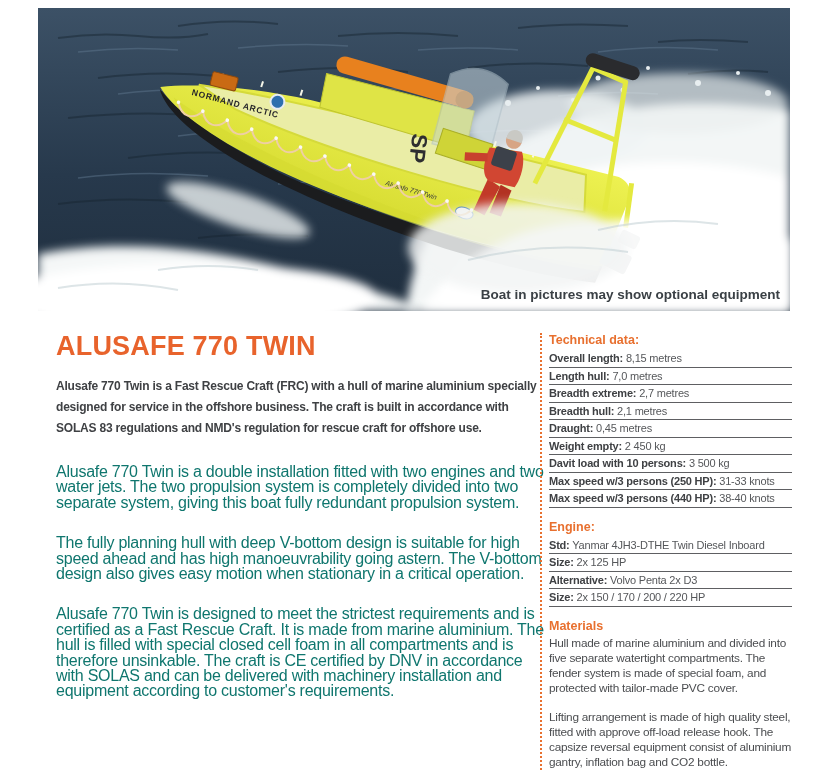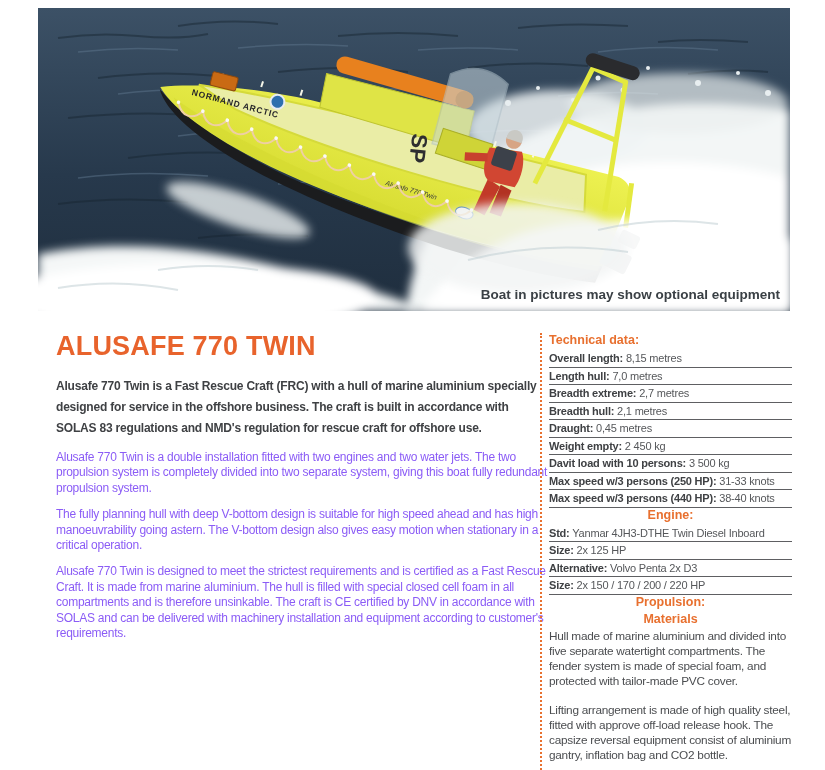--- a/index.html
+++ b/index.html
@@ -6,26 +6,26 @@
   body{width:825px;height:770px;font-family:"Liberation Sans",sans-serif;overflow:hidden;}
   .page{position:relative;width:825px;height:770px;background:#fff;}
 
   .hero{position:absolute;left:38px;top:8px;width:752px;height:303px;overflow:hidden;}
   .hero svg{display:block;}
   .hero text{font-family:"Liberation Sans",sans-serif;}
 
   .content{position:absolute;left:56px;top:331px;width:493px;}
   .title{margin:0;font-size:27px;line-height:30px;font-weight:bold;color:#E8632C;letter-spacing:.2px;}
   .intro{margin:15px 0 0;font-size:12px;line-height:21px;font-weight:bold;color:#3F4144;letter-spacing:-.2px;}
-  .para{margin:11px 0 0;font-size:12px;line-height:15.4px;color:#8b5cf6;letter-spacing:-.25px;}
+  .para{margin:25px 0 0;font-size:16px;line-height:15.4px;color:#0f766e;letter-spacing:-.25px;}
 
   .sidebar{position:absolute;left:540px;top:333px;width:252px;height:437px;
            border-left:2px dotted #E8702F;padding-left:7px;box-sizing:border-box;}
   .s-head{font-size:12.5px;font-weight:bold;color:#E8702F;margin:0 0 3px;}
-  .s-head.gap{margin-top:0;text-align:center;}
+  .s-head.gap{margin-top:12px;}
   .spec-row{font-size:11px;line-height:12.5px;padding:2px 0 2px;border-bottom:1px solid #5E5F62;
             color:#55575A;letter-spacing:-.2px;white-space:nowrap;overflow:hidden;}
   .spec-label{font-weight:bold;color:#3F4144;}
   .mat-para{font-size:11.8px;line-height:15px;margin:0 0 14px;color:#4B4D50;letter-spacing:-.25px;}
 </style>
 </head>
 <body>
 
 <div class="page">
 
@@ -218,20 +218,19 @@
     </div>
 
     <div class="s-head gap">Engine:</div>
     <div>
       <div class="spec-row"><span class="spec-label">Std:</span> <span class="spec-value">Yanmar 4JH3-DTHE Twin Diesel Inboard</span></div>
       <div class="spec-row"><span class="spec-label">Size:</span> <span class="spec-value">2x 125 HP</span></div>
       <div class="spec-row"><span class="spec-label">Alternative:</span> <span class="spec-value">Volvo Penta 2x D3</span></div>
       <div class="spec-row"><span class="spec-label">Size:</span> <span class="spec-value">2x 150 / 170 / 200 / 220 HP</span></div>
     </div>
 
-    <div class="s-head gap">Propulsion:</div>
 
     <div class="s-head gap">Materials</div>
     <div class="mat-para">Hull made of marine aluminium and divided into five separate watertight compartments. The fender system is made of special foam, and protected with tailor-made PVC cover.</div>
     <div class="mat-para">Lifting arrangement is made of high quality steel, fitted with approve off-load release hook. The capsize reversal equipment consist of aluminium gantry, inflation bag and CO2 bottle.</div>
   </div>
 
 </div>
 
 </body></html>

